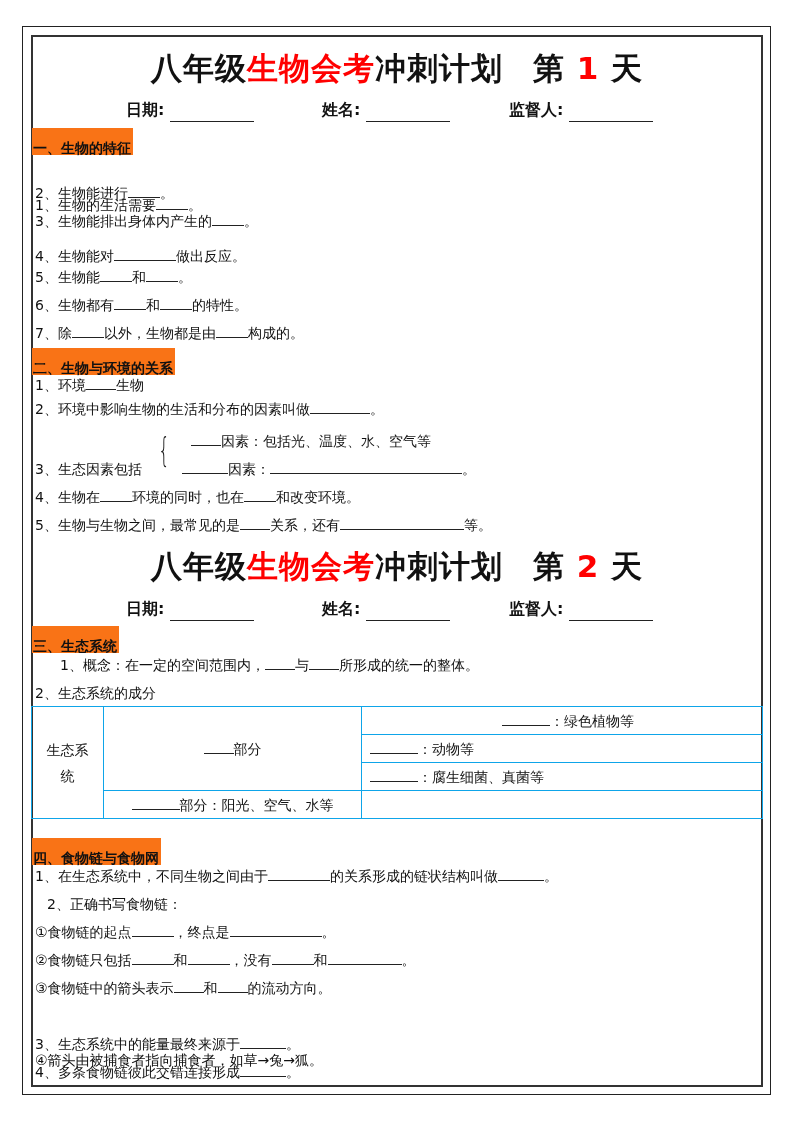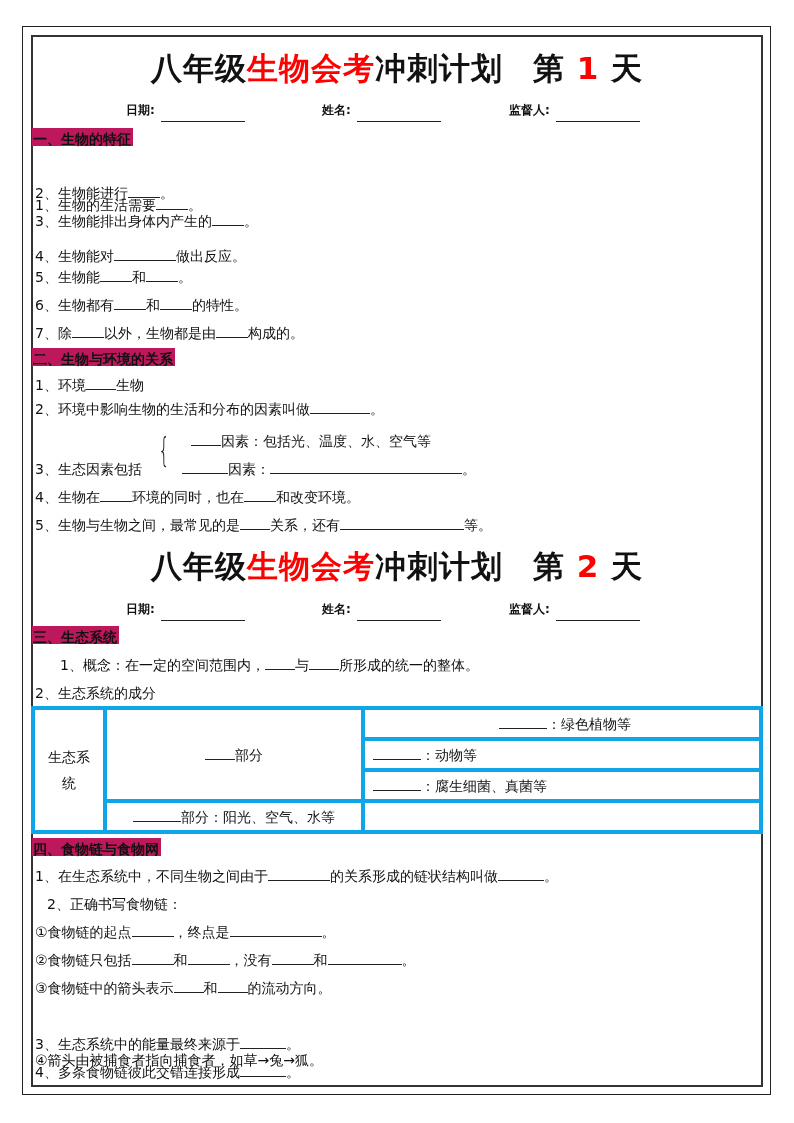--- a/index.html
+++ b/index.html
@@ -8,33 +8,33 @@
   .outer-frame { position: absolute; left: 22px; top: 26px; width: 749px; height: 1069px;
                  border: 1.5px solid #222; box-sizing: border-box; }
   .inner-frame { position: absolute; left: 31px; top: 35px; width: 732px; height: 1052px;
                  border: 2px solid #333; box-sizing: border-box; }
   .title { position: absolute; left: 31px; width: 732px; text-align: center;
            font-family: "DejaVu Sans", sans-serif; font-weight: bold; font-size: 31px;
            letter-spacing: 1px; line-height: 40px; color: #111; }
   .title .red { color: #ff0000; }
   .title .gap { display: inline-block; width: 30px; }
   .meta-row { position: absolute; left: 31px; width: 732px; height: 24px;
-              font-family: "DejaVu Sans", sans-serif; font-weight: bold; font-size: 12px; line-height: 24px; }
+              font-family: "DejaVu Sans", sans-serif; font-weight: bold; font-size: 16px; line-height: 24px; }
   .meta-item { position: absolute; top: 0; white-space: nowrap; }
   .meta-line { display: inline-block; width: 84px; border-bottom: 1.5px solid #222; height: 18px;
                vertical-align: bottom; margin-left: 6px; }
   .section-head { position: absolute; left: 32px; height: 18px; line-height: 23px;
-                  background: #be185d; font-weight: bold; font-size: 14px; padding: 0 2px 0 1px; white-space: nowrap; }
+                  background: #f97316; font-weight: bold; font-size: 14px; padding: 9px 2px 0 1px; white-space: nowrap; }
   .line { position: absolute; left: 35px; font-size: 14px; line-height: 20px; white-space: nowrap; }
   .blank { display: inline-block; border-bottom: 1px solid #222; height: 14px; vertical-align: baseline; }
   .brace { position: absolute; font-size: 34px; line-height: 34px; font-weight: 200; color: #222;
            transform: scaleX(0.55); transform-origin: left center; }
   table.eco { position: absolute; left: 31px; top: 706px; width: 732px; border-collapse: collapse;
               font-size: 14px; }
-  table.eco td { border: 4px solid #0ea5e9; height: 27px; padding: 0; }
+  table.eco td { border: 1px solid #0ea5e9; height: 27px; padding: 0; }
   .c-center { text-align: center; }
   .c-right { text-align: right; padding-right: 128px !important; }
   .c-left { text-align: left; padding-left: 8px !important; }
 </style>
 </head>
 <body>
 
 <div class="outer-frame"></div>
 <div class="inner-frame"></div>
 

